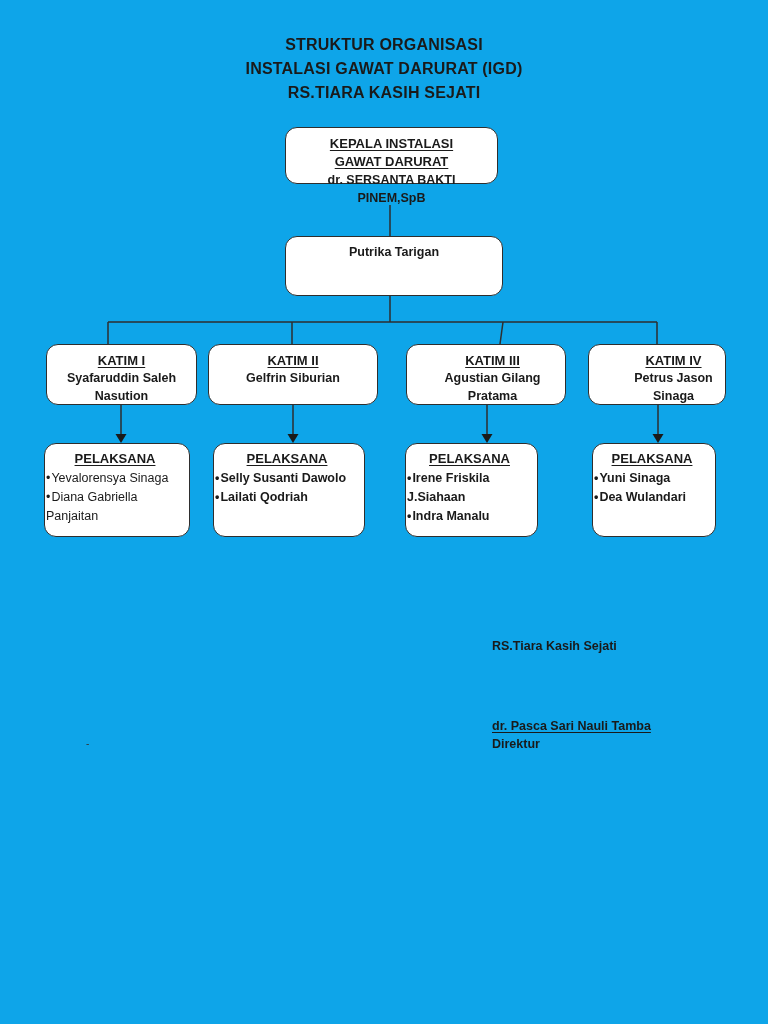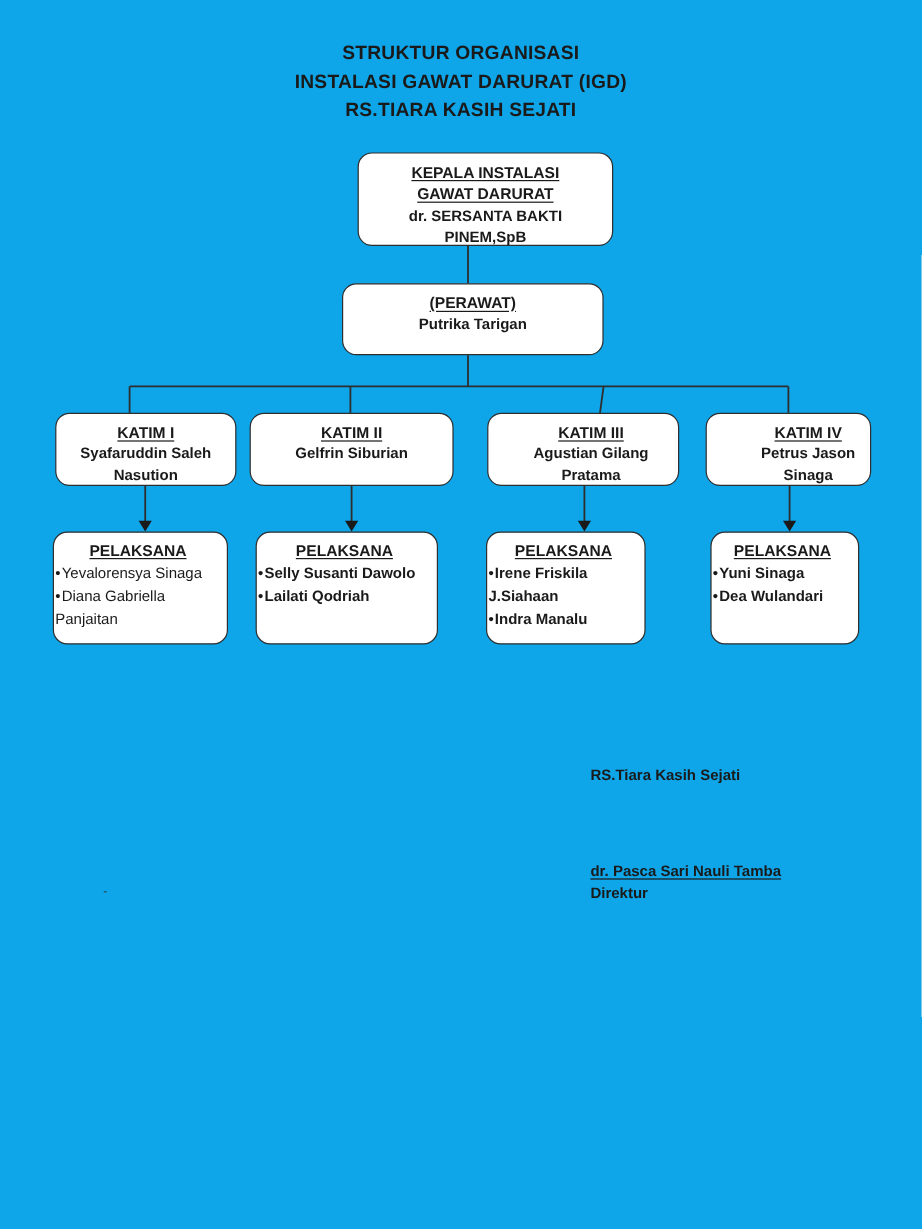--- a/index.html
+++ b/index.html
@@ -83,28 +83,27 @@
       <line x1="658" y1="404" x2="658" y2="435"></line>
     </g>
     <g fill="#1a1a1a" stroke="none">
       <polygon points="115.5,434 126.5,434 121,443"></polygon>
       <polygon points="287.5,434 298.5,434 293,443"></polygon>
       <polygon points="481.5,434 492.5,434 487,443"></polygon>
       <polygon points="652.5,434 663.5,434 658,443"></polygon>
     </g>
   </svg>
 
-  <div class="obox" style="left:285px;top:127px;width:213px;height:78px;margin-left:13px;">
+  <div class="obox" style="left:285px;top:127px;width:213px;height:57px;">
     <div class="role">KEPALA INSTALASI</div>
     <div class="role">GAWAT DARURAT</div>
     <div class="person">dr. SERSANTA BAKTI PINEM,SpB</div>
   </div>
 
   <div class="obox" style="left:285px;top:236px;width:218px;height:60px;">
-    <div class="role">(PERAWAT)</div>
     <div class="person">Putrika Tarigan</div>
   </div>
 
   <div class="obox" style="left:46px;top:344px;width:151px;height:61px;">
     <div class="role">KATIM I</div>
     <div class="person">Syafaruddin Saleh Nasution</div>
   </div>
 
   <div class="obox" style="left:208px;top:344px;width:170px;height:61px;">
     <div class="role">KATIM II</div>

